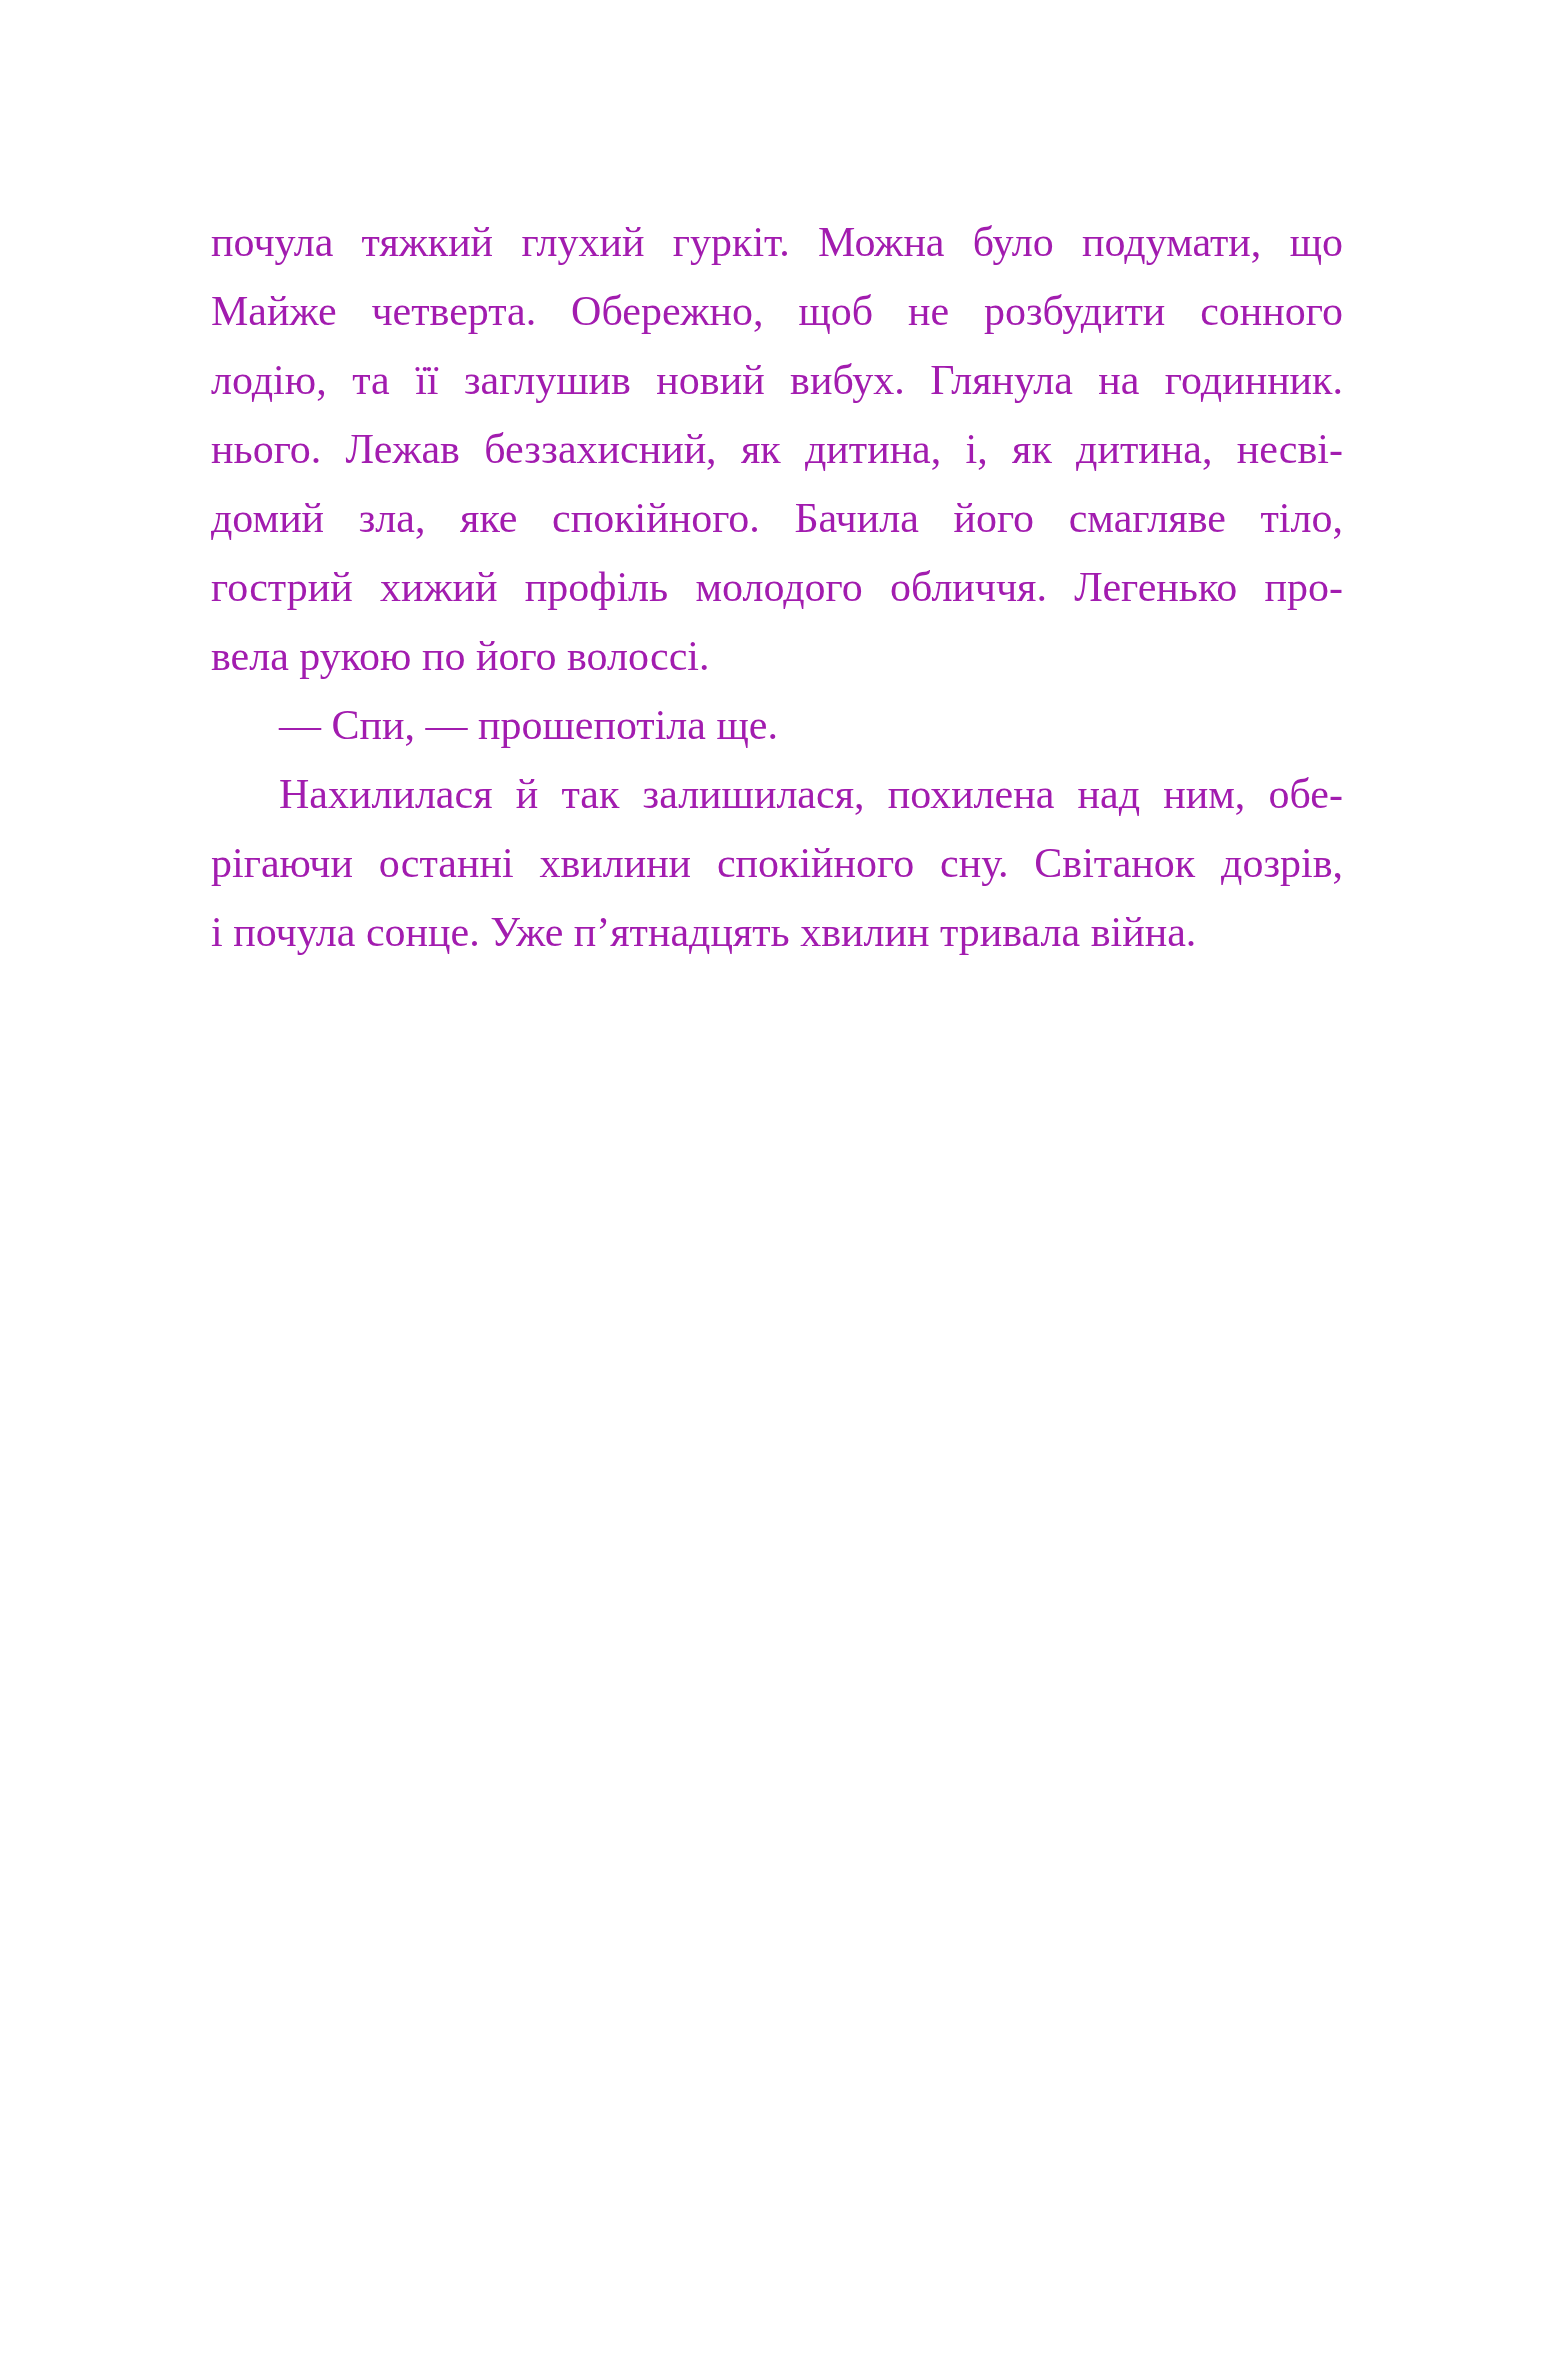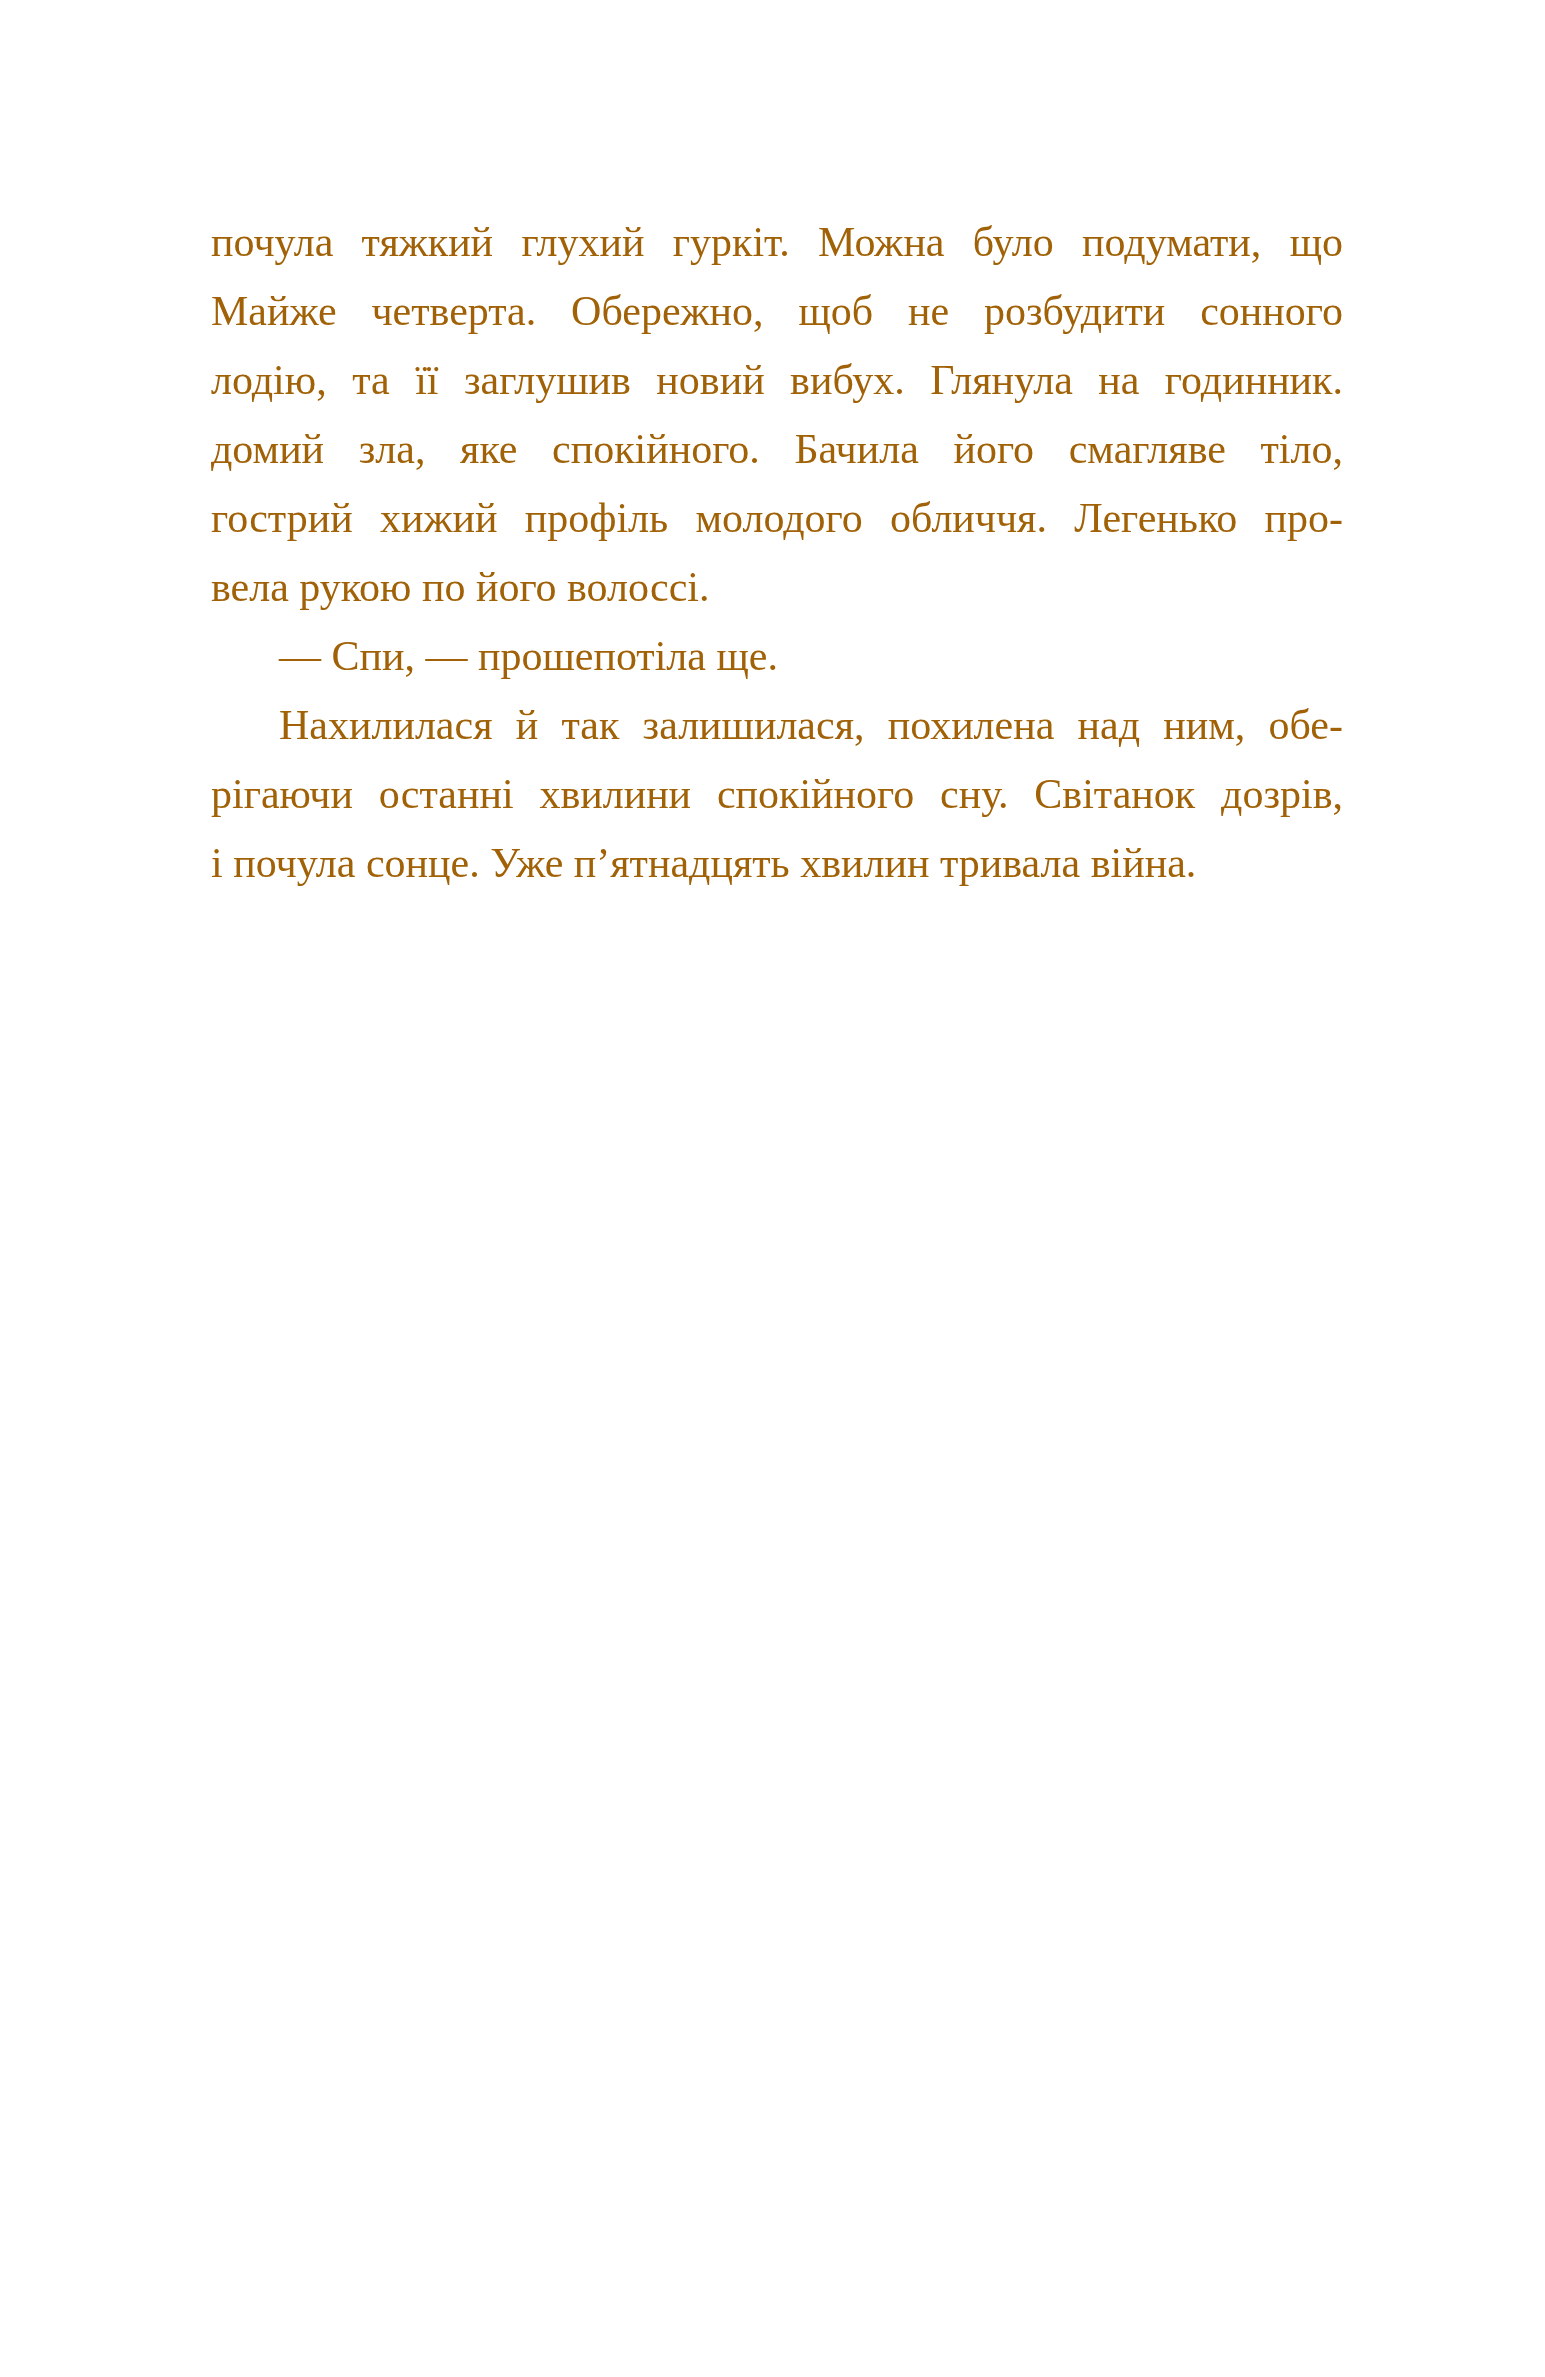--- a/index.html
+++ b/index.html
@@ -37,24 +37,25 @@
     text-align-last: left;
   }
   .line.indent {
     text-indent: 68px;
   }
 </style>
 </head>
 <body>
 
 <div class="book-page">
-  <div class="text-block" id="text-block" style="color: #a16207;">
+  <div class="text-block" id="text-block" style="color: #a21caf;">
       <div class="line">почула тяжкий глухий гуркіт. Можна було подумати, що</div>
       <div class="line">Майже четверта. Обережно, щоб не розбудити сонного</div>
       <div class="line">лодію, та її заглушив новий вибух. Глянула на годинник.</div>
+      <div class="line">нього. Лежав беззахисний, як дитина, і, як дитина, несві-</div>
       <div class="line">домий зла, яке спокійного. Бачила його смагляве тіло,</div>
       <div class="line">гострий хижий профіль молодого обличчя. Легенько про-</div>
       <div class="line last">вела рукою по його волоссі.</div>
       <div class="line last indent">— Спи, — прошепотіла ще.</div>
       <div class="line indent">Нахилилася й так залишилася, похилена над ним, обе-</div>
       <div class="line">рігаючи останні хвилини спокійного сну. Світанок дозрів,</div>
       <div class="line last">і почула сонце. Уже п’ятнадцять хвилин тривала війна.</div>
     </div>
 </div>
 

